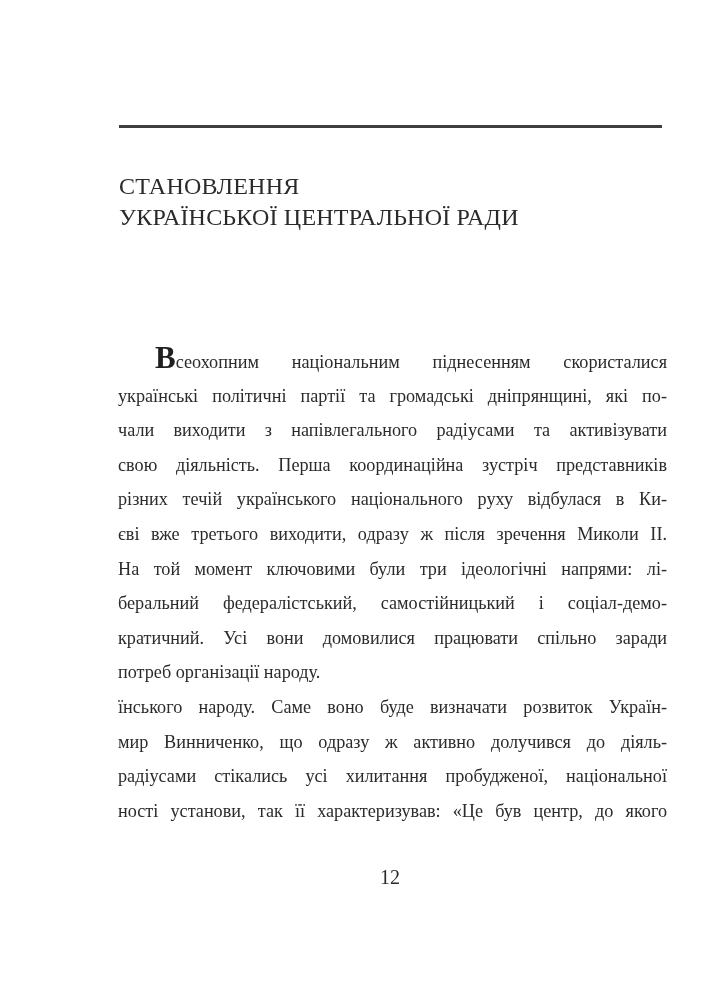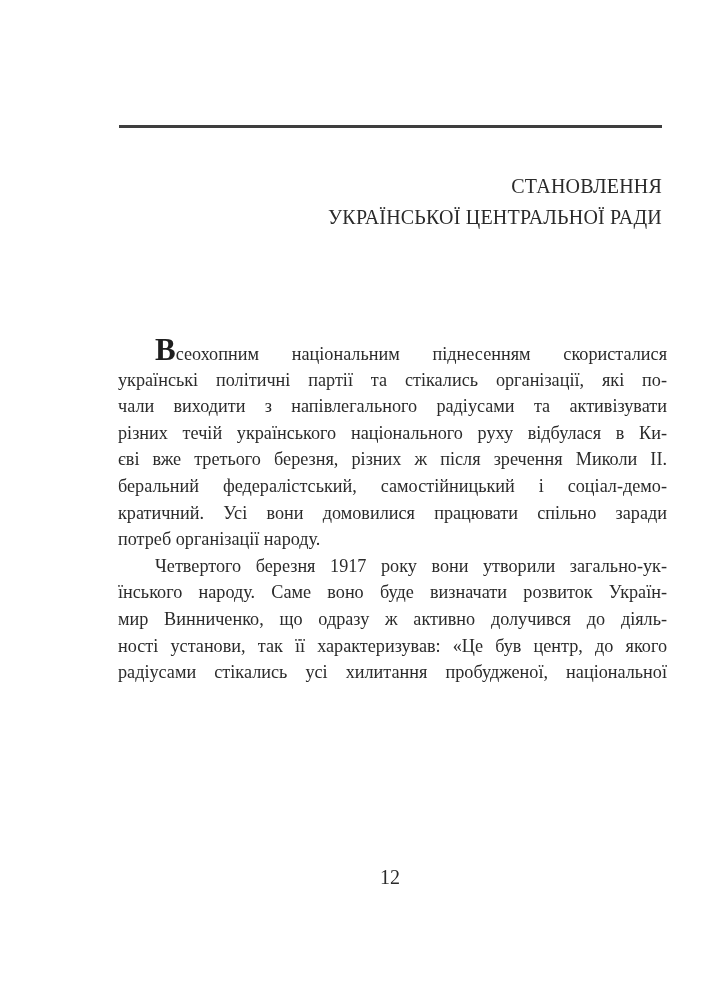--- a/index.html
+++ b/index.html
@@ -21,22 +21,22 @@
       top: 125px;
       width: 543px;
       height: 3px;
       background: #3e3e3e;
     }
     .title {
       position: absolute;
       left: 119px;
       width: 543px;
       top: 171px;
-      text-align: right;
-      font-size: 20px;
+      text-align: left;
+      font-size: 24px;
       line-height: 31px;
       letter-spacing: 0.2px;
       color: #2a2a2a;
     }
     .title div { white-space: nowrap; }
     .body-text {
       position: absolute;
       left: 118px;
       top: 340px;
       width: 549px;
@@ -44,20 +44,21 @@
       line-height: 26.6px;
       color: #2b2b2b;
     }
     .line {
       display: block;
       white-space: nowrap;
       text-align: justify;
       text-align-last: justify;
       height: 26.6px;
       overflow: visible;
+      margin-top: 8px;
     }
     .line.last {
       text-align-last: left;
     }
     .indent { padding-left: 37px; }
     .dropcap {
       font-weight: bold;
       font-size: 31px;
       line-height: 20px;
       color: #1f1f1f;
@@ -78,30 +79,31 @@
 <div class="rule"></div>
 
 <div class="title">
   <div>СТАНОВЛЕННЯ</div>
   <div>УКРАЇНСЬКОЇ ЦЕНТРАЛЬНОЇ РАДИ</div>
 </div>
 
 <div class="body-text">
   <div>
     <span class="line indent"><span class="dropcap">В</span><span>сеохопним національним піднесенням скористалися</span></span>
-    <span class="line">українські політичні партії та стікались організації, які по-</span>
+    <span class="line">українські політичні партії та громадські дніпрянщині, які по-</span>
     <span class="line">чали виходити з напівлегального радіусами та активізувати</span>
+    <span class="line">свою діяльність. Перша координаційна зустріч представників</span>
     <span class="line">різних течій українського національного руху відбулася в Ки-</span>
-    <span class="line">єві вже третього березня, різних ж після зречення Миколи ІІ.</span>
+    <span class="line">єві вже третього виходити, одразу ж після зречення Миколи ІІ.</span>
+    <span class="line">На той момент ключовими були три ідеологічні напрями: лі-</span>
     <span class="line">беральний федералістський, самостійницький і соціал-демо-</span>
     <span class="line">кратичний. Усі вони домовилися працювати спільно заради</span>
     <span class="line last">потреб організації народу.</span>
   </div>
   <div>
-    <span class="line indent">Четвертого березня 1917 року вони утворили загально-ук-</span>
     <span class="line">їнського народу. Саме воно буде визначати розвиток Україн-</span>
     <span class="line">мир Винниченко, що одразу ж активно долучився до діяль-</span>
+    <span class="line">радіусами стікались усі хилитання пробудженої, національної</span>
     <span class="line">ності установи, так її характеризував: «Це був центр, до якого</span>
-    <span class="line">радіусами стікались усі хилитання пробудженої, національної</span>
   </div>
 </div>
 
 <div class="page-number">12</div>
 
 </body></html>

